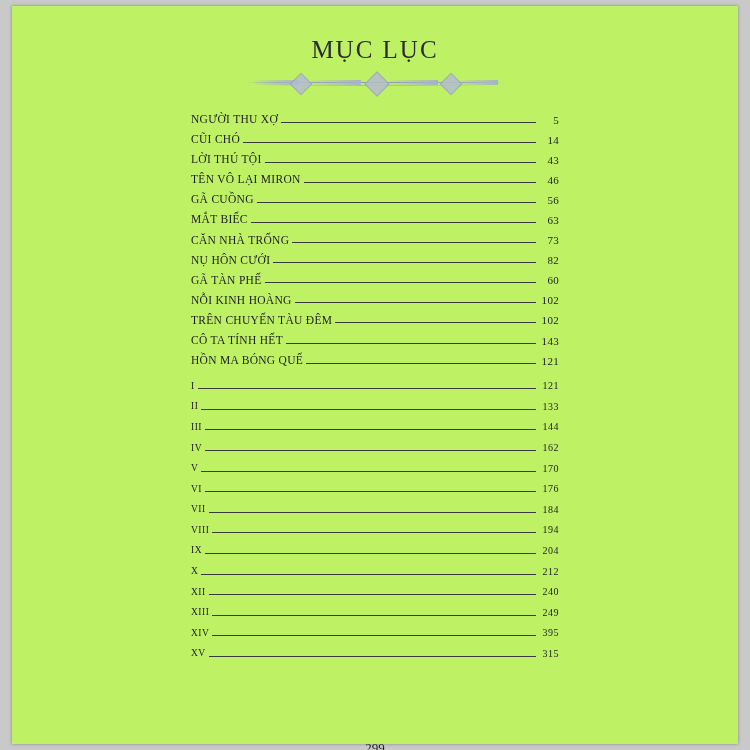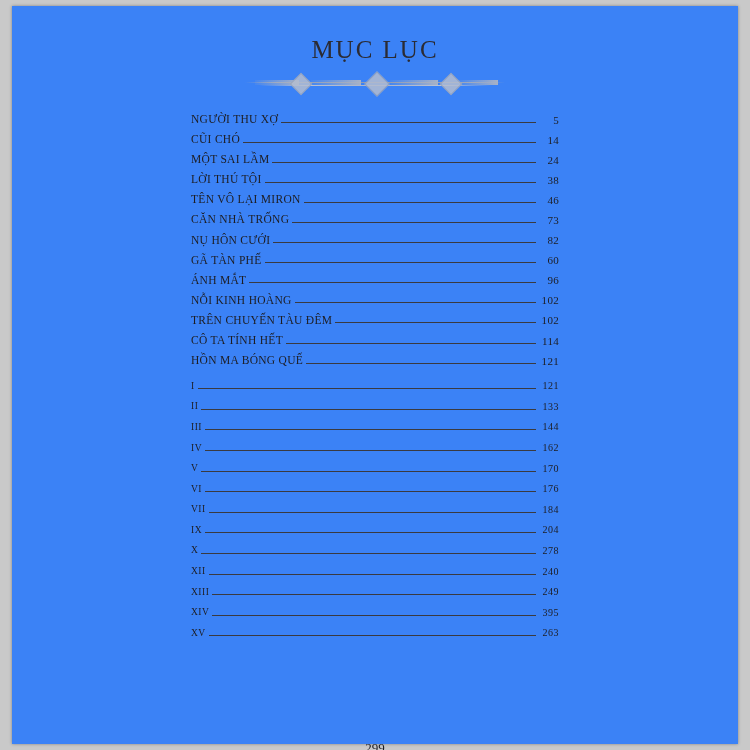--- a/index.html
+++ b/index.html
@@ -12,21 +12,21 @@
     background: #c9c9c9;
     font-family: "Liberation Serif", serif;
     overflow: hidden;
   }
   .page {
     position: absolute;
     left: 12px;
     top: 6px;
     width: 726px;
     height: 738px;
-    background: #3b82f6;
+    background: #bef264;
     box-shadow: 0 0 3px rgba(0,0,0,0.35);
   }
   .page-inner {
     position: relative;
     width: 100%;
     height: 100%;
   }
   .toc-title {
     text-align: center;
     font-family: "Liberation Serif", serif;
@@ -162,68 +162,68 @@
           <span class="t-label">NGƯỜI THU XỢ</span>
           <span class="t-dots"></span>
           <span class="t-page">5</span>
         </li>
         <li class="toc-row">
           <span class="t-label">CŨI CHÓ</span>
           <span class="t-dots"></span>
           <span class="t-page">14</span>
         </li>
         <li class="toc-row">
-          <span class="t-label">MỘT SAI LẦM</span>
-          <span class="t-dots"></span>
-          <span class="t-page">24</span>
-        </li>
-        <li class="toc-row">
           <span class="t-label">LỜI THÚ TỘI</span>
           <span class="t-dots"></span>
-          <span class="t-page">38</span>
+          <span class="t-page">43</span>
         </li>
         <li class="toc-row">
           <span class="t-label">TÊN VÔ LẠI MIRON</span>
           <span class="t-dots"></span>
           <span class="t-page">46</span>
         </li>
         <li class="toc-row">
+          <span class="t-label">GÃ CUỒNG</span>
+          <span class="t-dots"></span>
+          <span class="t-page">56</span>
+        </li>
+        <li class="toc-row">
+          <span class="t-label">MẮT BIẾC</span>
+          <span class="t-dots"></span>
+          <span class="t-page">63</span>
+        </li>
+        <li class="toc-row">
           <span class="t-label">CĂN NHÀ TRỐNG</span>
           <span class="t-dots"></span>
           <span class="t-page">73</span>
         </li>
         <li class="toc-row">
           <span class="t-label">NỤ HÔN CƯỚI</span>
           <span class="t-dots"></span>
           <span class="t-page">82</span>
         </li>
         <li class="toc-row">
           <span class="t-label">GÃ TÀN PHẾ</span>
           <span class="t-dots"></span>
           <span class="t-page">60</span>
         </li>
         <li class="toc-row">
-          <span class="t-label">ÁNH MẮT</span>
-          <span class="t-dots"></span>
-          <span class="t-page">96</span>
-        </li>
-        <li class="toc-row">
           <span class="t-label">NỖI KINH HOÀNG</span>
           <span class="t-dots"></span>
           <span class="t-page">102</span>
         </li>
         <li class="toc-row">
           <span class="t-label">TRÊN CHUYẾN TÀU ĐÊM</span>
           <span class="t-dots"></span>
           <span class="t-page">102</span>
         </li>
         <li class="toc-row">
           <span class="t-label">CÔ TA TÍNH HẾT</span>
           <span class="t-dots"></span>
-          <span class="t-page">114</span>
+          <span class="t-page">143</span>
         </li>
         <li class="toc-row">
           <span class="t-label">HỒN MA BÓNG QUẾ</span>
           <span class="t-dots"></span>
           <span class="t-page">121</span>
         </li>
       </ul>
 
     <div class="spacer"></div>
 
@@ -257,46 +257,51 @@
           <span class="t-label">VI</span>
           <span class="t-dots"></span>
           <span class="t-page">176</span>
         </li>
         <li class="toc-row roman">
           <span class="t-label">VII</span>
           <span class="t-dots"></span>
           <span class="t-page">184</span>
         </li>
         <li class="toc-row roman">
+          <span class="t-label">VIII</span>
+          <span class="t-dots"></span>
+          <span class="t-page">194</span>
+        </li>
+        <li class="toc-row roman">
           <span class="t-label">IX</span>
           <span class="t-dots"></span>
           <span class="t-page">204</span>
         </li>
         <li class="toc-row roman">
           <span class="t-label">X</span>
           <span class="t-dots"></span>
-          <span class="t-page">278</span>
+          <span class="t-page">212</span>
         </li>
         <li class="toc-row roman">
           <span class="t-label">XII</span>
           <span class="t-dots"></span>
           <span class="t-page">240</span>
         </li>
         <li class="toc-row roman">
           <span class="t-label">XIII</span>
           <span class="t-dots"></span>
           <span class="t-page">249</span>
         </li>
         <li class="toc-row roman">
           <span class="t-label">XIV</span>
           <span class="t-dots"></span>
           <span class="t-page">395</span>
         </li>
         <li class="toc-row roman">
           <span class="t-label">XV</span>
           <span class="t-dots"></span>
-          <span class="t-page">263</span>
+          <span class="t-page">315</span>
         </li>
       </ul>
 
     <div class="page-number">299</div>
   </div>
 </div>
 
 </body></html>

